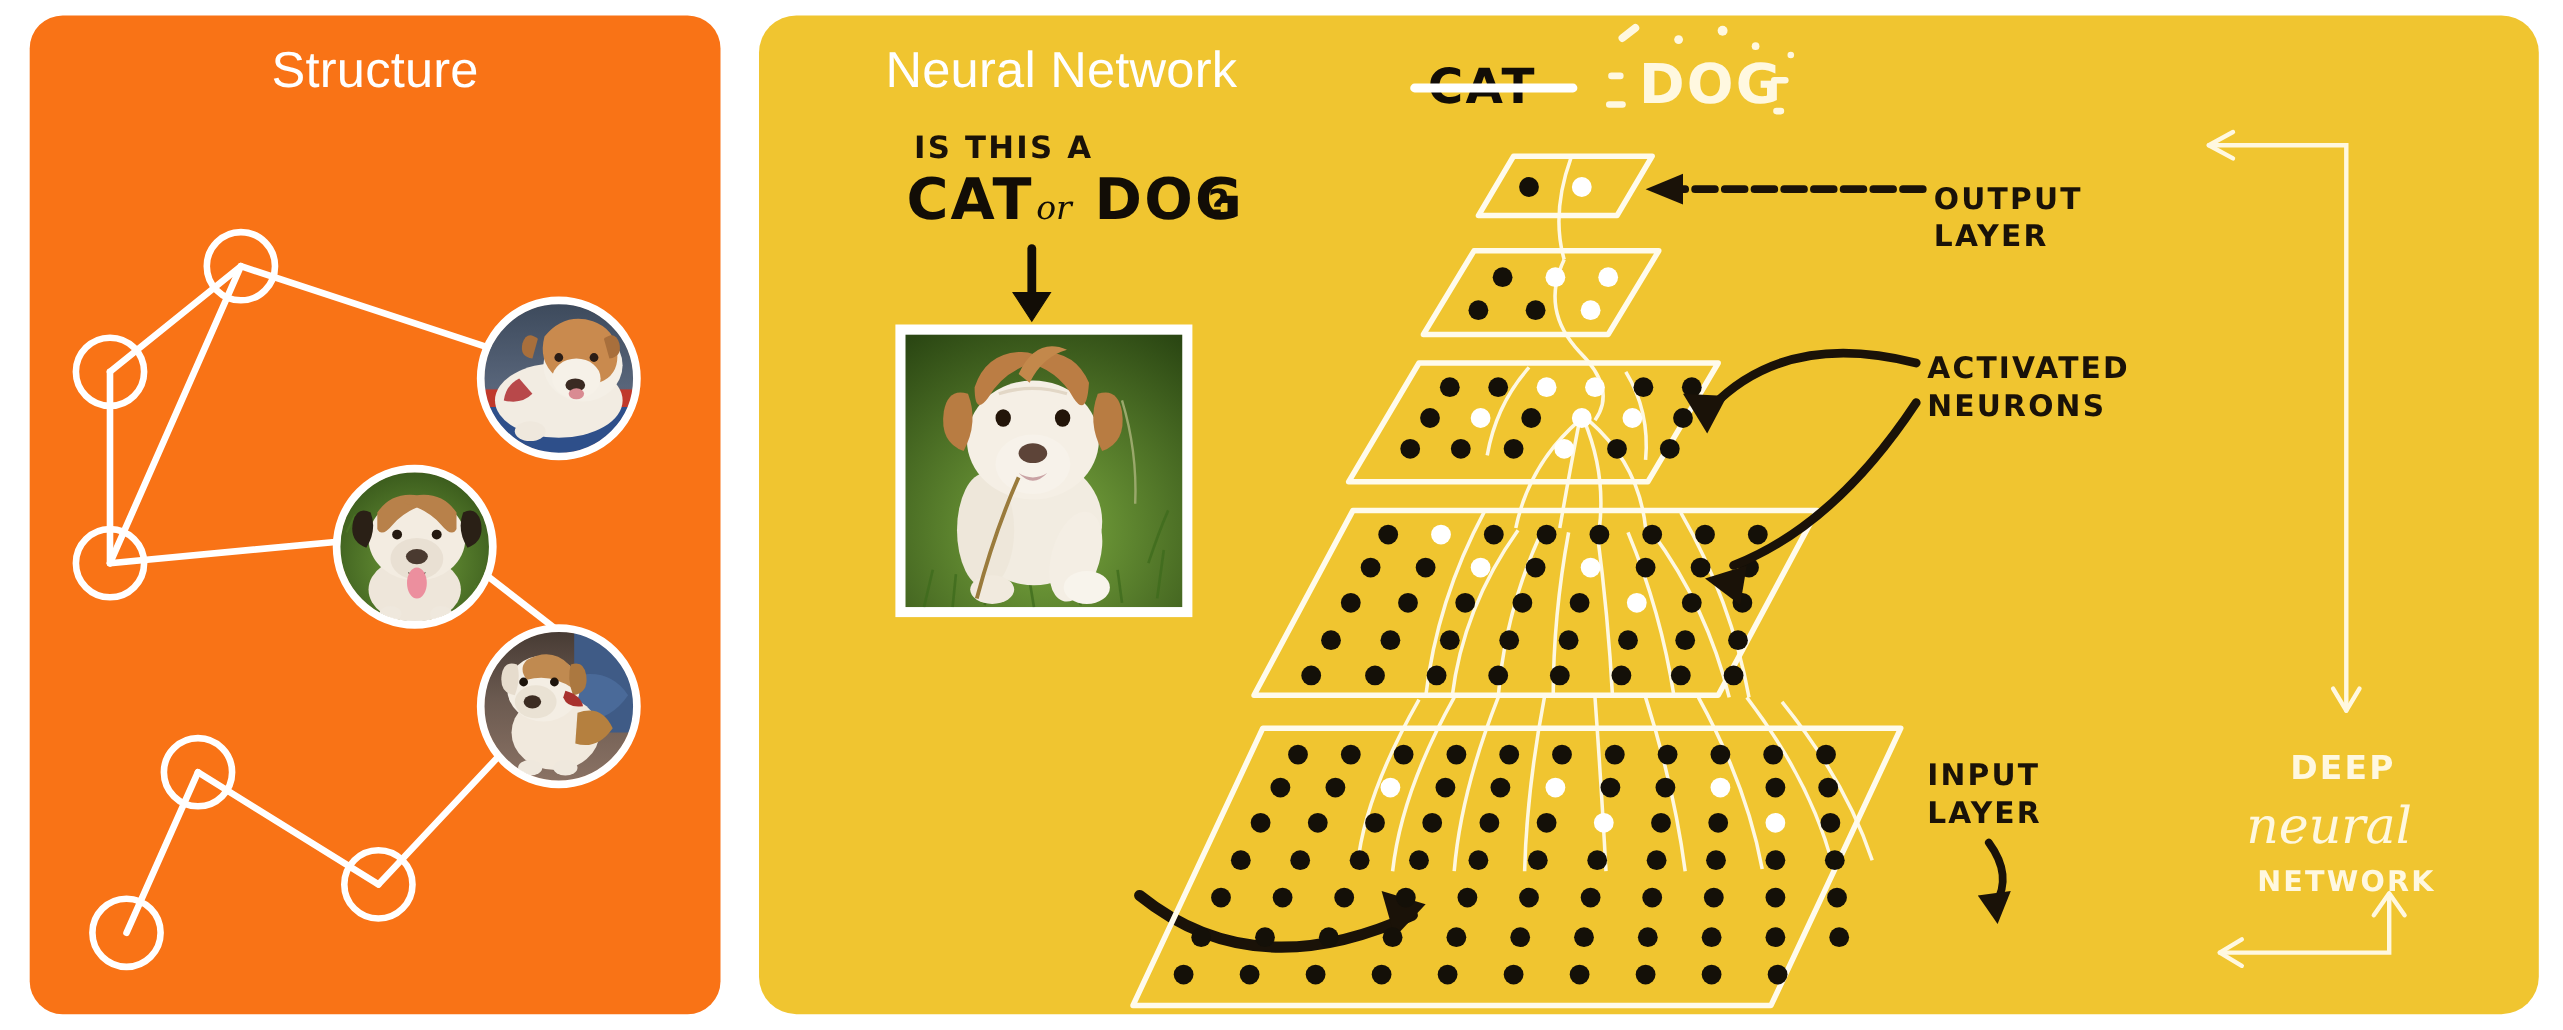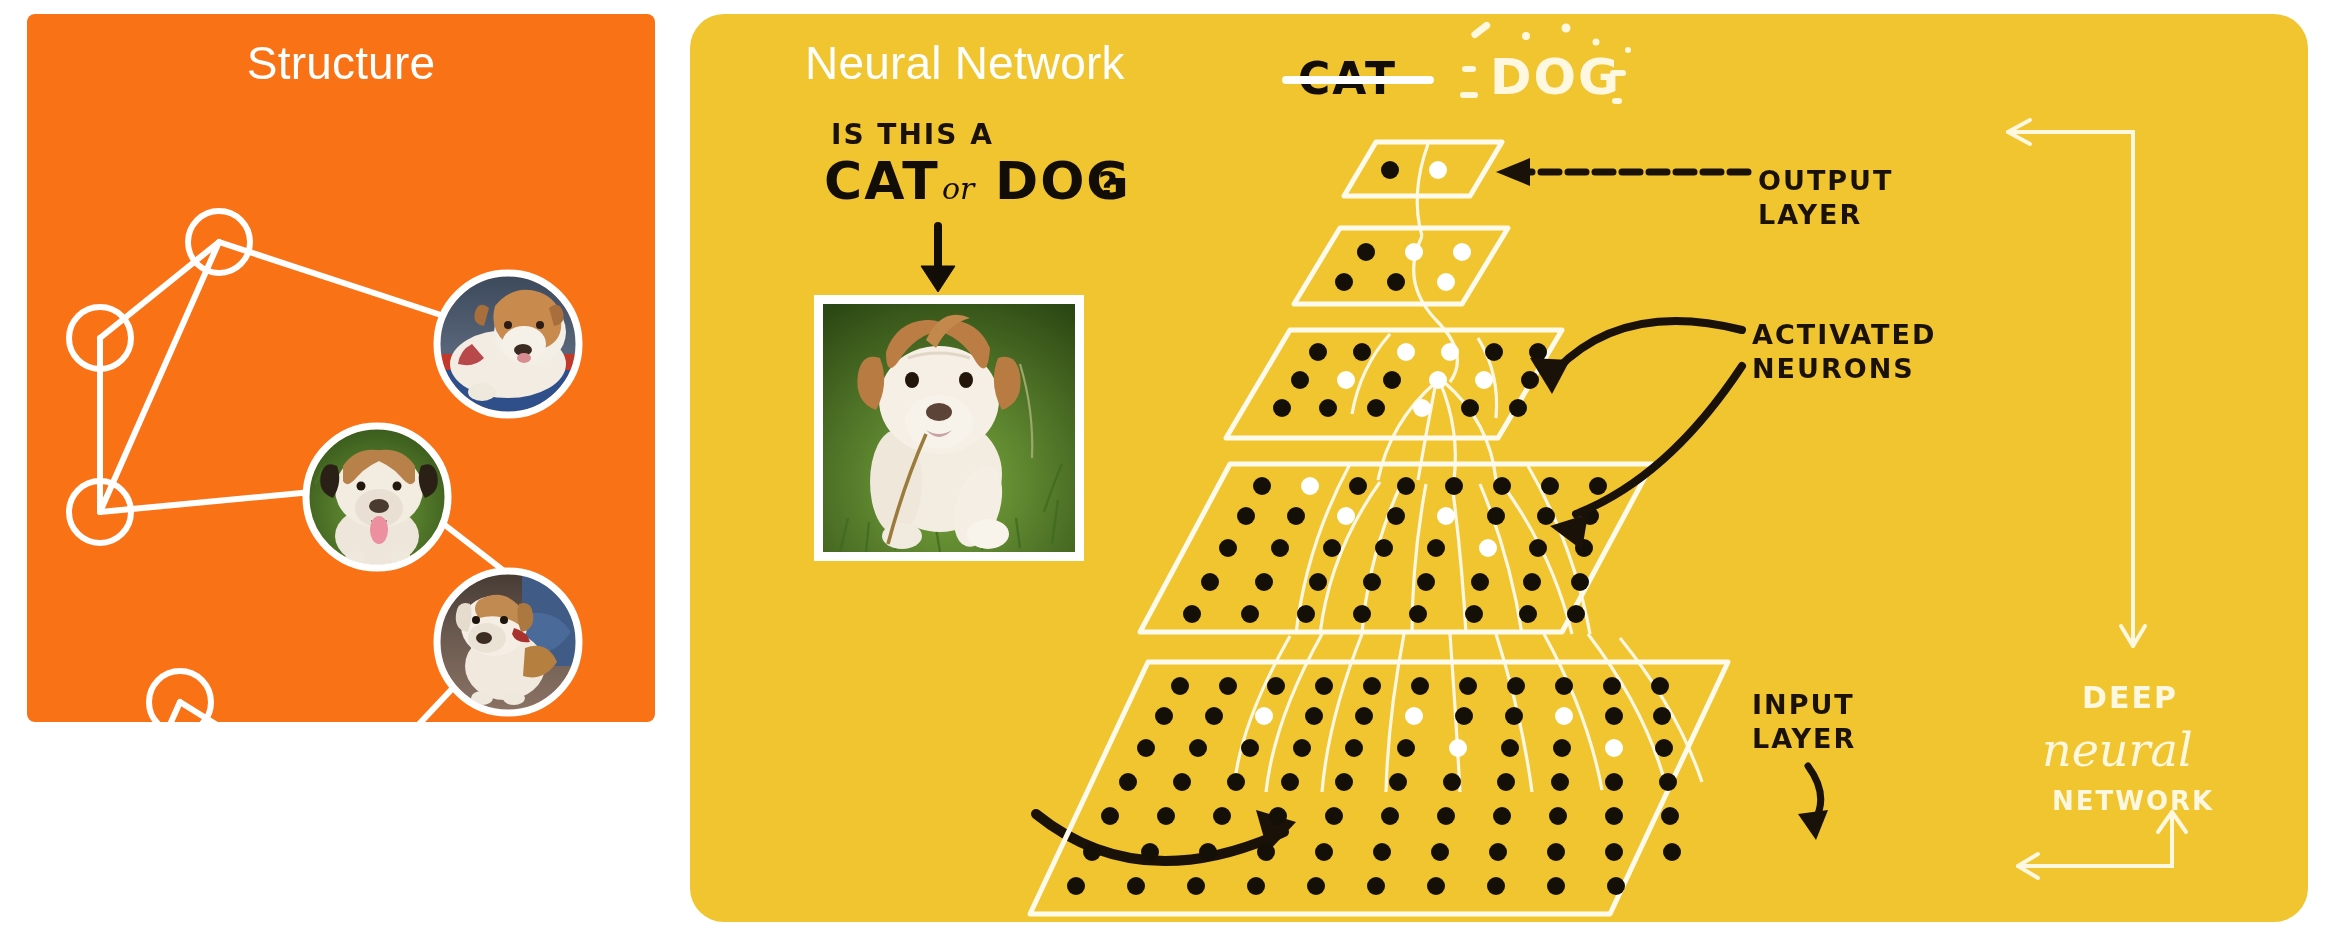--- a/index.html
+++ b/index.html
@@ -1,22 +1,22 @@
 <!DOCTYPE html>
 <html><head>
 <meta charset="utf-8">
 <style>
   html,body{margin:0;padding:0;background:#ffffff;}
   body{width:2330px;height:936px;overflow:hidden;font-family:"Liberation Sans",sans-serif;}
   .stage{position:relative;width:2330px;height:936px;background:#ffffff;}
 
   
   .card-structure{
-    position:absolute;left:27px;top:14px;width:628px;height:708px;
-    background:#F97316;border-radius:8px;overflow:hidden;
+    position:absolute;left:27px;top:14px;width:628px;height:908px;
+    background:#F97316;border-radius:30px;overflow:hidden;
   }
   .card-title{
     position:absolute;top:22px;left:0;width:100%;text-align:center;
     color:#ffffff;font-size:46px;font-weight:400;letter-spacing:.2px;
     font-family:"Liberation Sans",sans-serif;
   }
   .structure-svg{position:absolute;left:0;top:0;width:628px;height:908px;}
 
   
   .card-nn{

